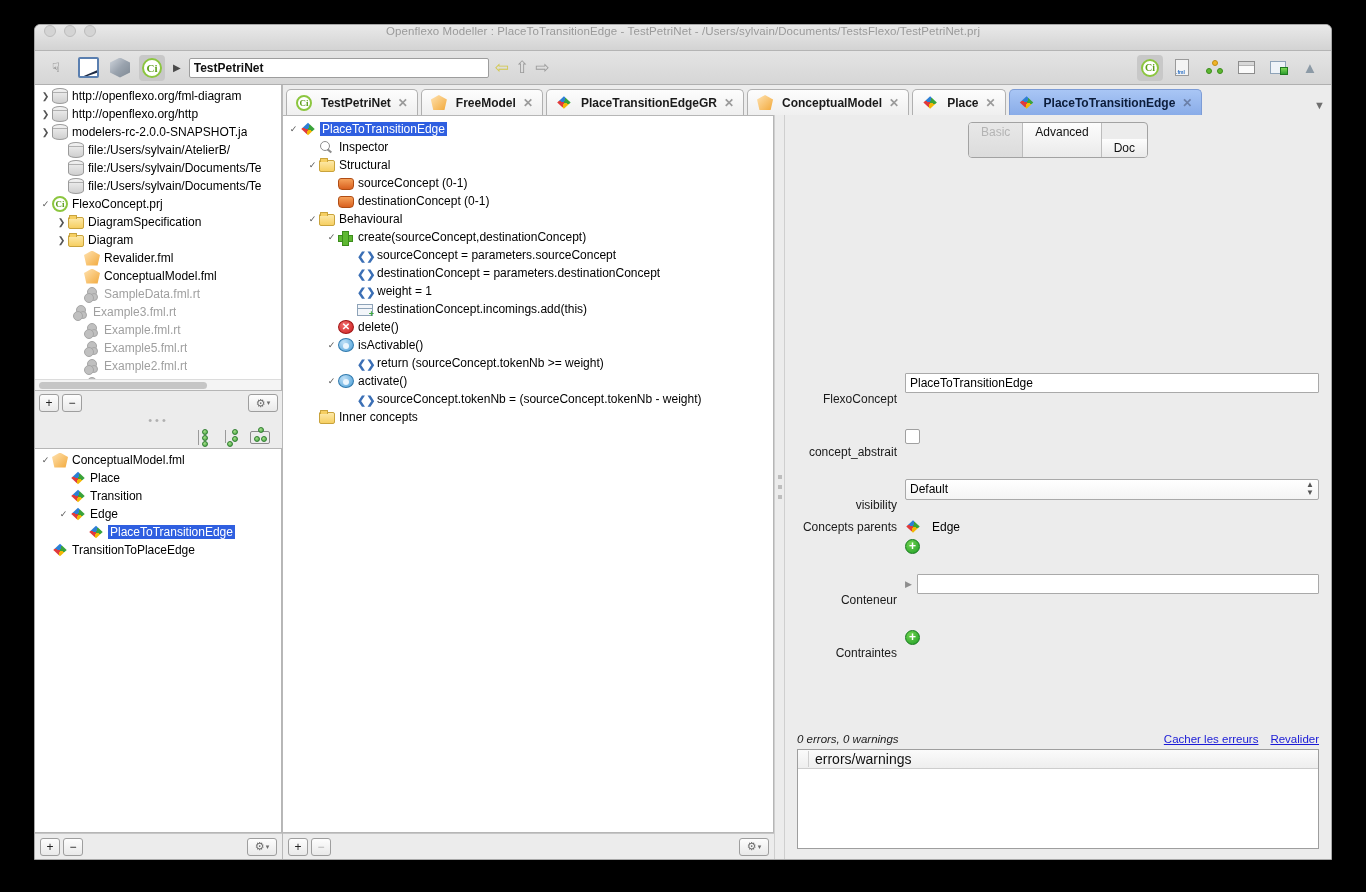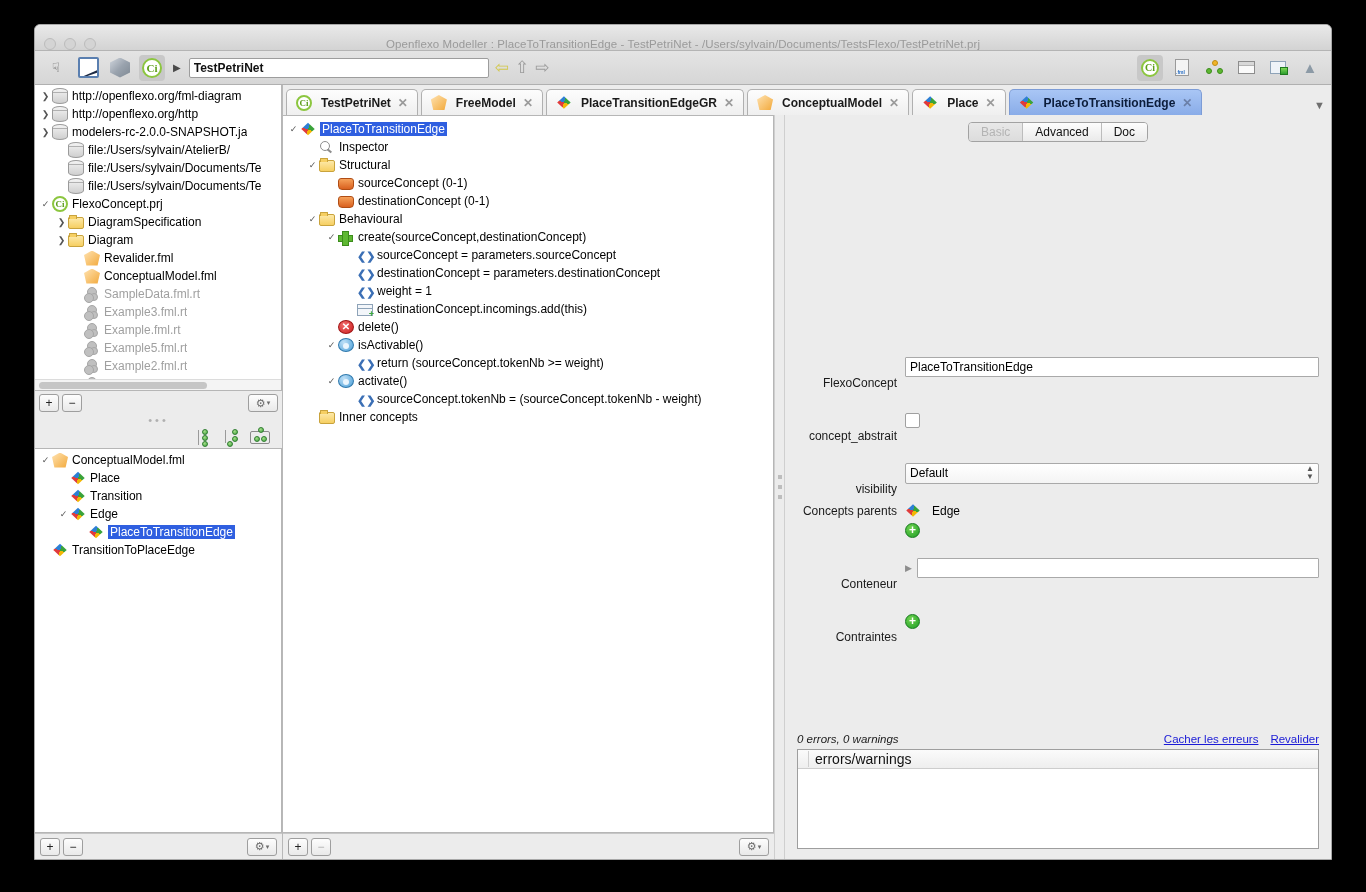--- a/index.html
+++ b/index.html
@@ -20,21 +20,21 @@
     box-shadow: 0 3px 14px rgba(0,0,0,0.55);
     overflow: hidden;
     display: flex; flex-direction: column;
   }
   
   #titlebar {
     height: 18px; min-height: 26px;
     background: linear-gradient(#e9e9e9, #d3d3d3);
     border-bottom: 1px solid #b4b4b4;
     border-radius: 5px 5px 0 0;
-    display: flex; align-items: flex-end;
+    display: flex; align-items: flex-start;
     position: relative;
   }
   .traffic { display: flex; gap: 8px; margin-left: 9px; }
   .light {
     width: 12px; height: 12px; border-radius: 50%;
     background: #d4d4d4; border: 1px solid #bcbcbc;
   }
   #title-text {
     position: absolute; left: 0; right: 0; text-align: center;
     font-size: 11.5px; color: #9a9a9a; letter-spacing: 0.1px;
@@ -190,21 +190,21 @@
   .vsplit { width: 11px; background: #ececec; display: flex; align-items: center;
             justify-content: center; flex: 0 0 11px; border-left:1px solid #cfcfcf; border-right:1px solid #cfcfcf;}
   .vsplit .grip { display: flex; flex-direction: column; gap: 6px; }
   .vsplit .grip i { width: 4px; height: 4px; background: #bdbdbd; display:block; }
   
   #right-col { width: 546px; min-width: 546px; display: flex; flex-direction: column; background:#ececec; }
   #basic-tabs { display: flex; justify-content: center; padding: 7px 0 6px 0; }
   .seg { display: flex; border: 1px solid #a2a2a2; border-radius: 4px; overflow: hidden; }
   .seg > div { padding: 2px 12px; font-size: 12px; background: linear-gradient(#fdfdfd,#eaeaea);
                border-right: 1px solid #bcbcbc; color: #111; }
-  .seg > div:last-child { border-right: none; }
+  .seg > div:last-child { border-right: none; margin-top: 16px; }
   .seg > div.disabled { color: #b4b4b4; background: linear-gradient(#e8e8e8,#dcdcdc); }
   #form { padding: 0 12px; }
   .frow { display: flex; align-items: center; margin-bottom: 7px; }
   .flabel { width: 108px; text-align: right; padding-right: 8px; font-size: 12px; color: #1a1a1a; flex:0 0 108px;margin-top:32px;}
   .ftext { flex: 1 1 auto; height: 20px; border: 1px solid #a9a9a9; background: #fff;
            font-size: 12px; padding: 0 4px; color: #000; border-radius: 1px;
            font-family:"Liberation Sans", sans-serif; }
   .fcheck { width: 15px; height: 15px; border: 1px solid #a0a0a0; background: #fff; border-radius: 2px; }
   .fselect { flex: 1 1 auto; height: 21px; border: 1px solid #a9a9a9; background: linear-gradient(#ffffff,#f4f4f4);
              font-size: 12px; padding: 0 4px; display: flex; align-items: center; justify-content: space-between;
@@ -348,21 +348,21 @@
               <span class="ico ico-fml"></span>
               <span class="lbl">ConceptualModel.fml</span>
             </div>
             <div class="trow" style="padding-left:36px">
               <span class="twist"></span>
               <span class="ico ico-fmlrt">
                 <span></span>
               </span>
               <span class="lbl dim">SampleData.fml.rt</span>
             </div>
-            <div class="trow" style="padding-left:36px">
+            <div class="trow" style="padding-left:25px">
               <span class="twist"></span>
               <span class="ico ico-fmlrt">
                 <span></span>
               </span>
               <span class="lbl dim">Example3.fml.rt</span>
             </div>
             <div class="trow" style="padding-left:36px">
               <span class="twist"></span>
               <span class="ico ico-fmlrt">
                 <span></span>

